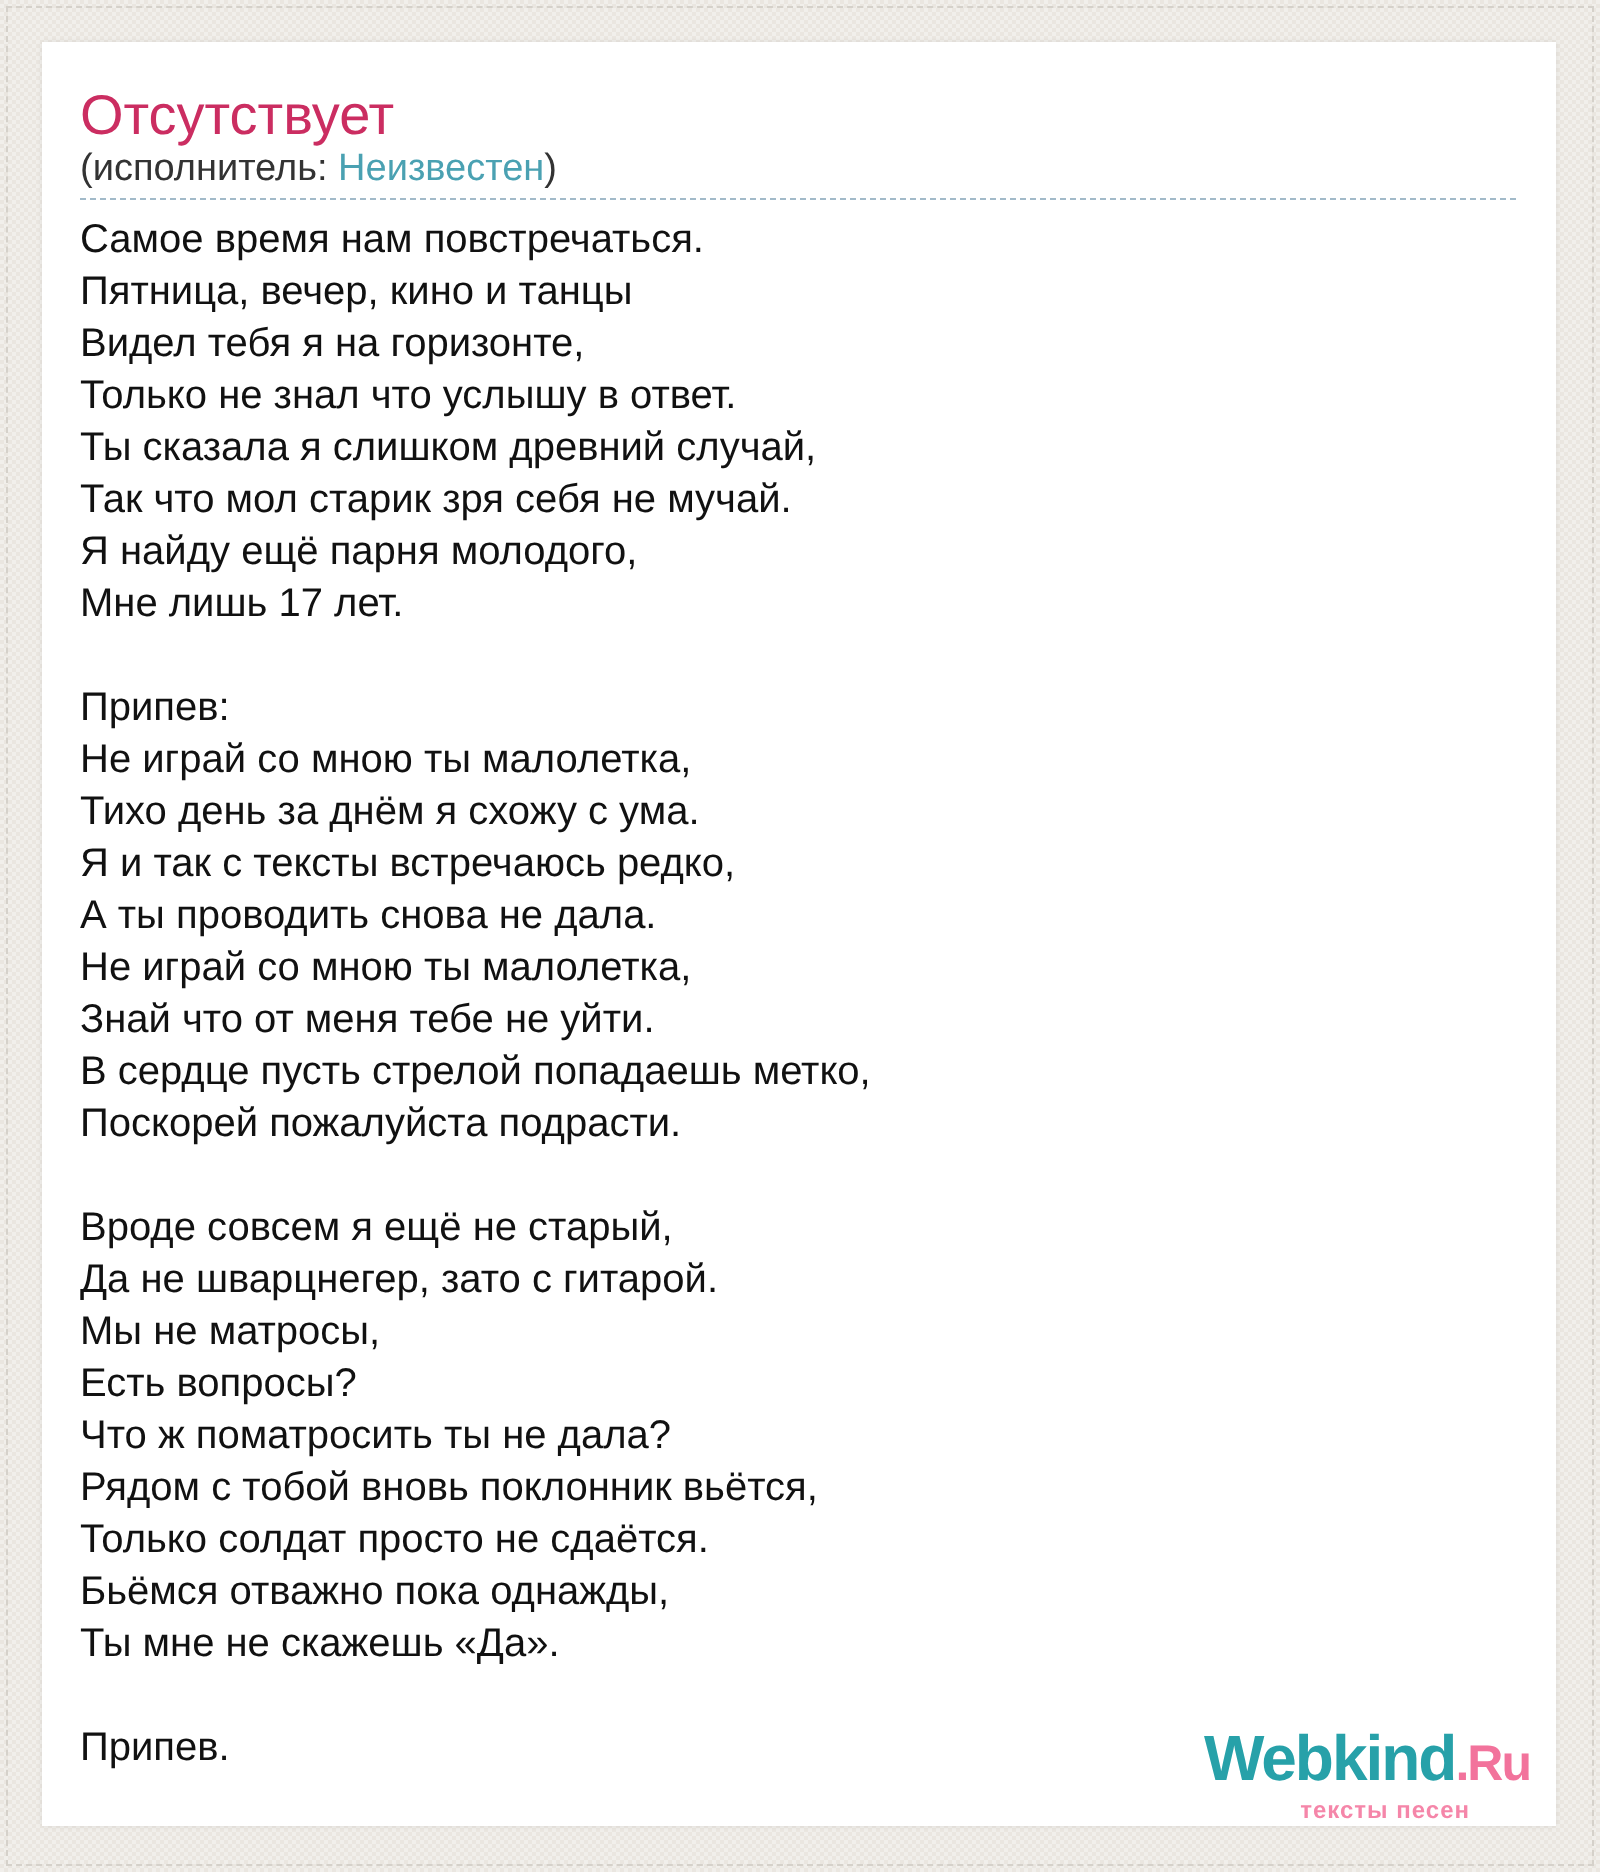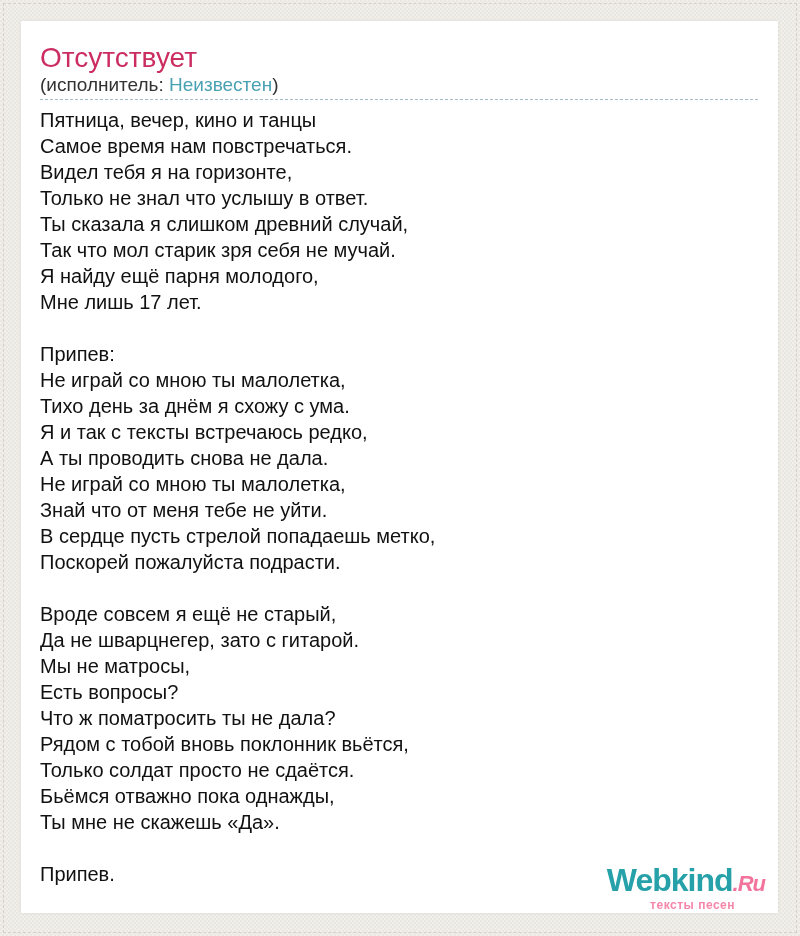--- a/index.html
+++ b/index.html
@@ -77,23 +77,22 @@
     line-height: 1;
     cursor: pointer;
     user-select: none;
   }
   .logo-main { line-height: 33px; letter-spacing: -1px; }
   .logo-webkind {
     font-size: 32px;
     color: var(--logo-teal, #27a1a9);
   }
   .logo-ru {
-    font-size: 22px;
+    font-size: 25px;
     color: var(--logo-pink, #f2739c);
-    font-style: italic;
   }
   .logo-tagline {
     margin-top: -3px;
     margin-right: 30px;
     font-size: 12px;
     letter-spacing: 0.5px;
     color: var(--tagline-pink, #f586a9);
   }
 </style>
 </head>
@@ -105,22 +104,22 @@
   <div class="card">
 
     <h1 class="title">Отсутствует</h1>
 
     <div class="subtitle"><span>(исполнитель: </span><a class="artist-link">Неизвестен</a><span>)</span></div>
 
     <div class="separator"></div>
 
     <div class="lyrics">
         <div class="stanza">
+          <div class="line">Самое время нам повстречаться.</div>
           <div class="line">Пятница, вечер, кино и танцы</div>
-          <div class="line">Самое время нам повстречаться.</div>
           <div class="line">Видел тебя я на горизонте,</div>
           <div class="line">Только не знал что услышу в ответ.</div>
           <div class="line">Ты сказала я слишком древний случай,</div>
           <div class="line">Так что мол старик зря себя не мучай.</div>
           <div class="line">Я найду ещё парня молодого,</div>
           <div class="line">Мне лишь 17 лет.</div>
         </div>
         <div class="stanza">
           <div class="line">Припев:</div>
           <div class="line">Не играй со мною ты малолетка,</div>

